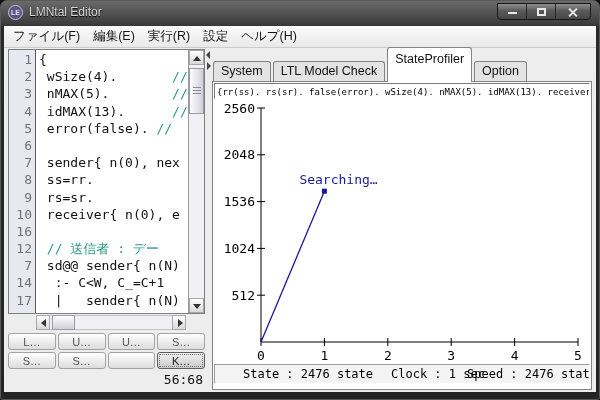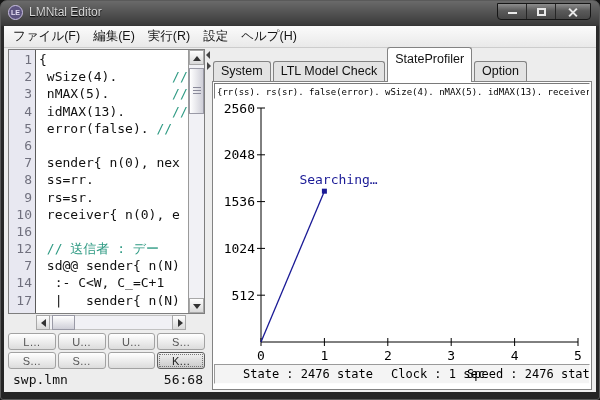--- a/index.html
+++ b/index.html
@@ -166,21 +166,20 @@
         <button class="ebtn">U…</button>
         <button class="ebtn">U…</button>
         <button class="ebtn">S…</button>
         <button class="ebtn">S…</button>
         <button class="ebtn">S…</button>
         <button class="ebtn"></button>
         <button class="ebtn focused">K…</button>
       </div>
 
     <div class="ed-status">
-      <span class="ed-file">swp.lmn</span>
       <span class="ed-pos">56:68</span>
     </div>
 
     <div class="divider">
       <div class="div-l"></div>
       <div class="div-r"></div>
     </div>
 
     <div class="tabs">
         <div class="tab">System</div>

